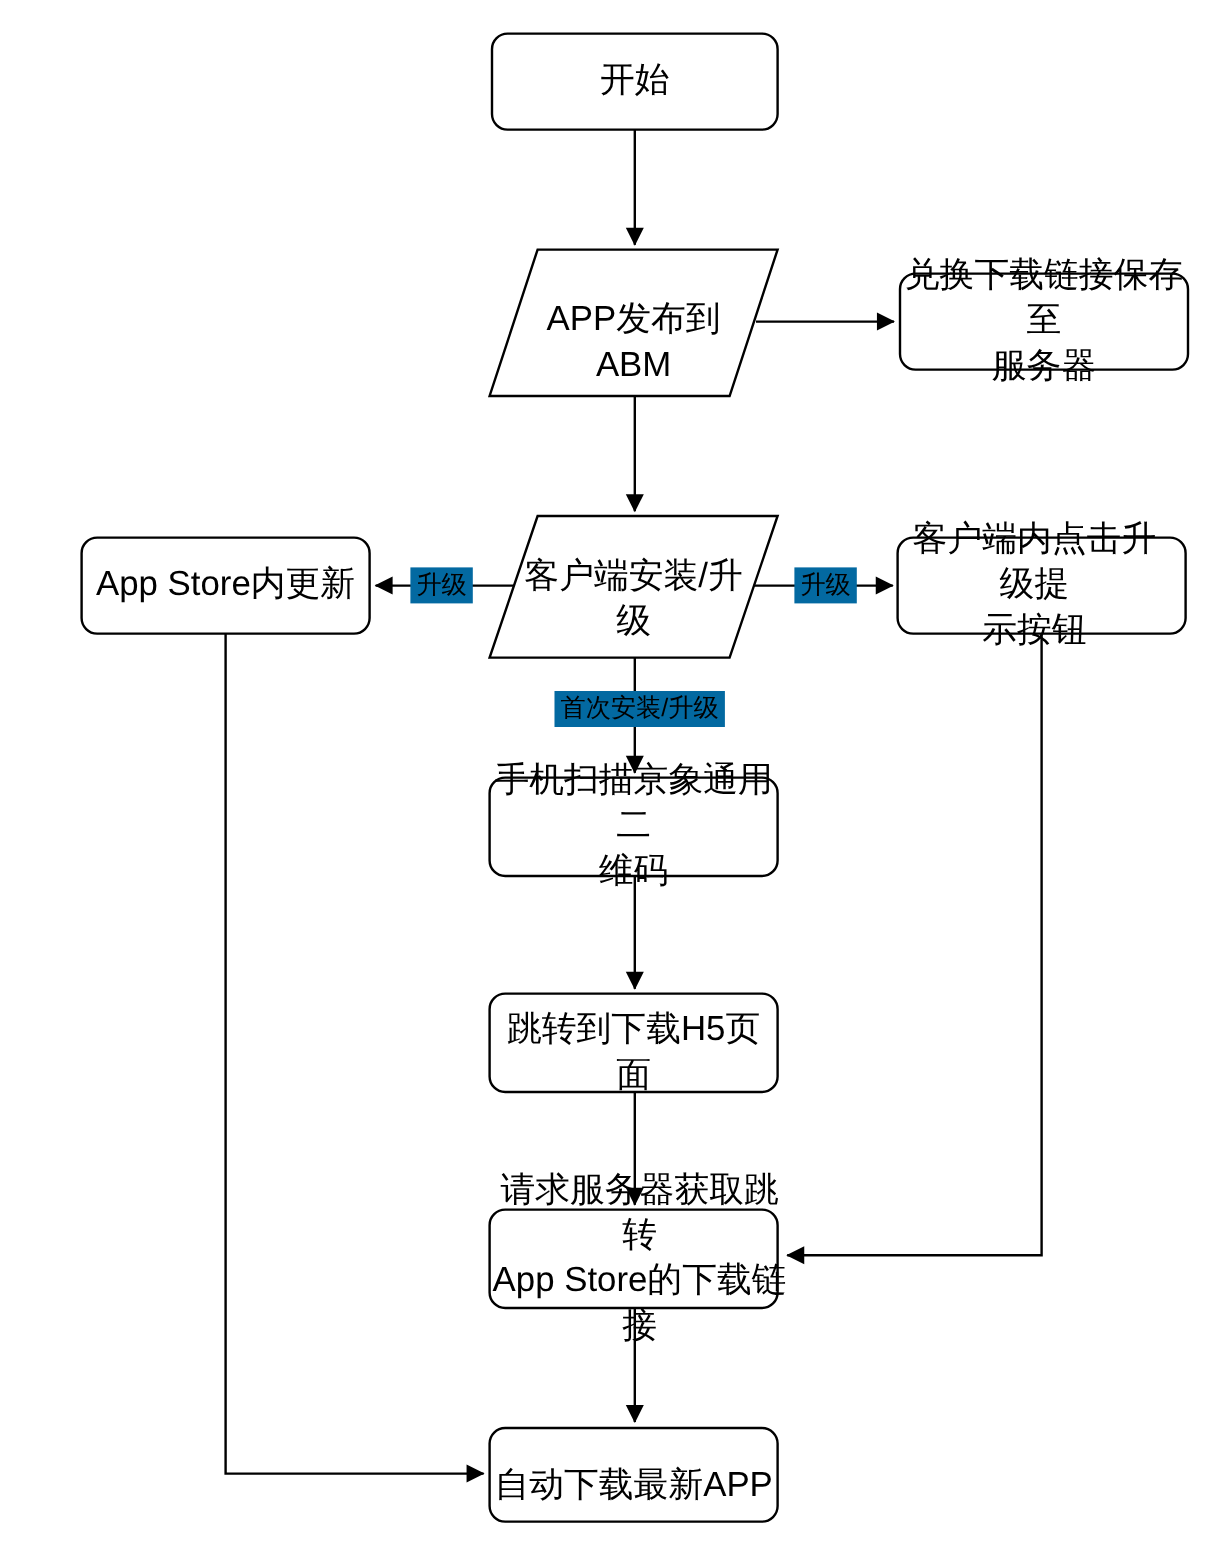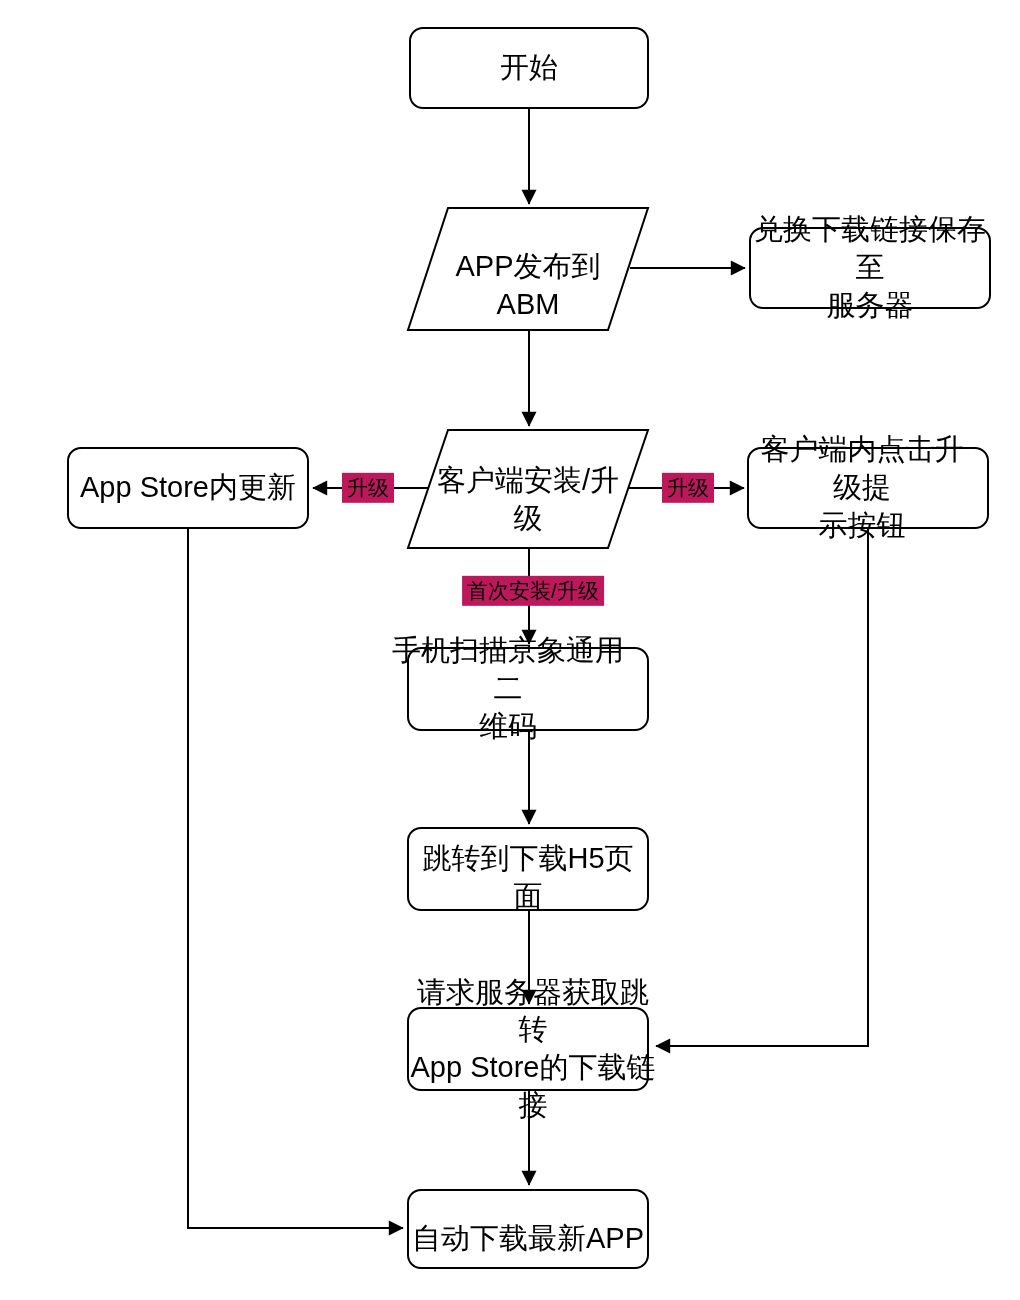--- a/index.html
+++ b/index.html
@@ -22,21 +22,21 @@
     justify-content: center;
     text-align: center;
     font-size: 29px;
     line-height: 1.3;
     white-space: pre-line;
     color: #000000;
   }
   .edge-label {
     position: absolute;
     transform: translate(-50%, -50%);
-    background: #be185d;
+    background: #0369a1;
     font-size: 21px;
     line-height: 1.35;
     padding: 1px 5px;
     white-space: pre-line;
     text-align: center;
     color: #000000;
   }
   .edge-label.note { font-size: 22px; line-height: 30px; padding: 2px 6px; }
 </style>
 </head>
@@ -76,21 +76,21 @@
   </svg>
 
   <div class="node-label" style="left:410px; top:28px;  width:238px; height:80px;">开始</div>
   <div class="node-label" style="left:428px; top:200px; width:200px; height:146px;margin-top:13px;">APP发布到ABM</div>
   <div class="node-label" style="left:750px; top:228px; width:240px; height:80px;">兑换下载链接保存至
 服务器</div>
   <div class="node-label" style="left:428px; top:430px; width:200px; height:140px;">客户端安装/升级</div>
   <div class="node-label" style="left:68px;  top:448px; width:240px; height:80px;border-radius:31px;">App Store内更新</div>
   <div class="node-label" style="left:748px; top:448px; width:228px; height:80px;border-radius:29px;">客户端内点击升级提
 示按钮</div>
-  <div class="node-label" style="left:388px; top:648px; width:240px; height:82px;">手机扫描京象通用二
+  <div class="node-label" style="left:408px; top:648px; width:240px; height:82px;">手机扫描京象通用二
 维码</div>
   <div class="node-label" style="left:408px; top:828px; width:240px; height:100px;">跳转到下载H5页面</div>
   <div class="node-label" style="left:408px; top:1008px; width:250px; height:82px;">请求服务器获取跳转
 App Store的下载链接</div>
   <div class="node-label" style="left:408px; top:1190px; width:240px; height:98px;">自动下载最新APP</div>
 
   <div class="edge-label" style="left:368px; top:488px;">升级</div>
   <div class="edge-label" style="left:688px; top:488px;">升级</div>
   <div class="edge-label" style="left:533px; top:591px;">首次安装/升级</div>
 

